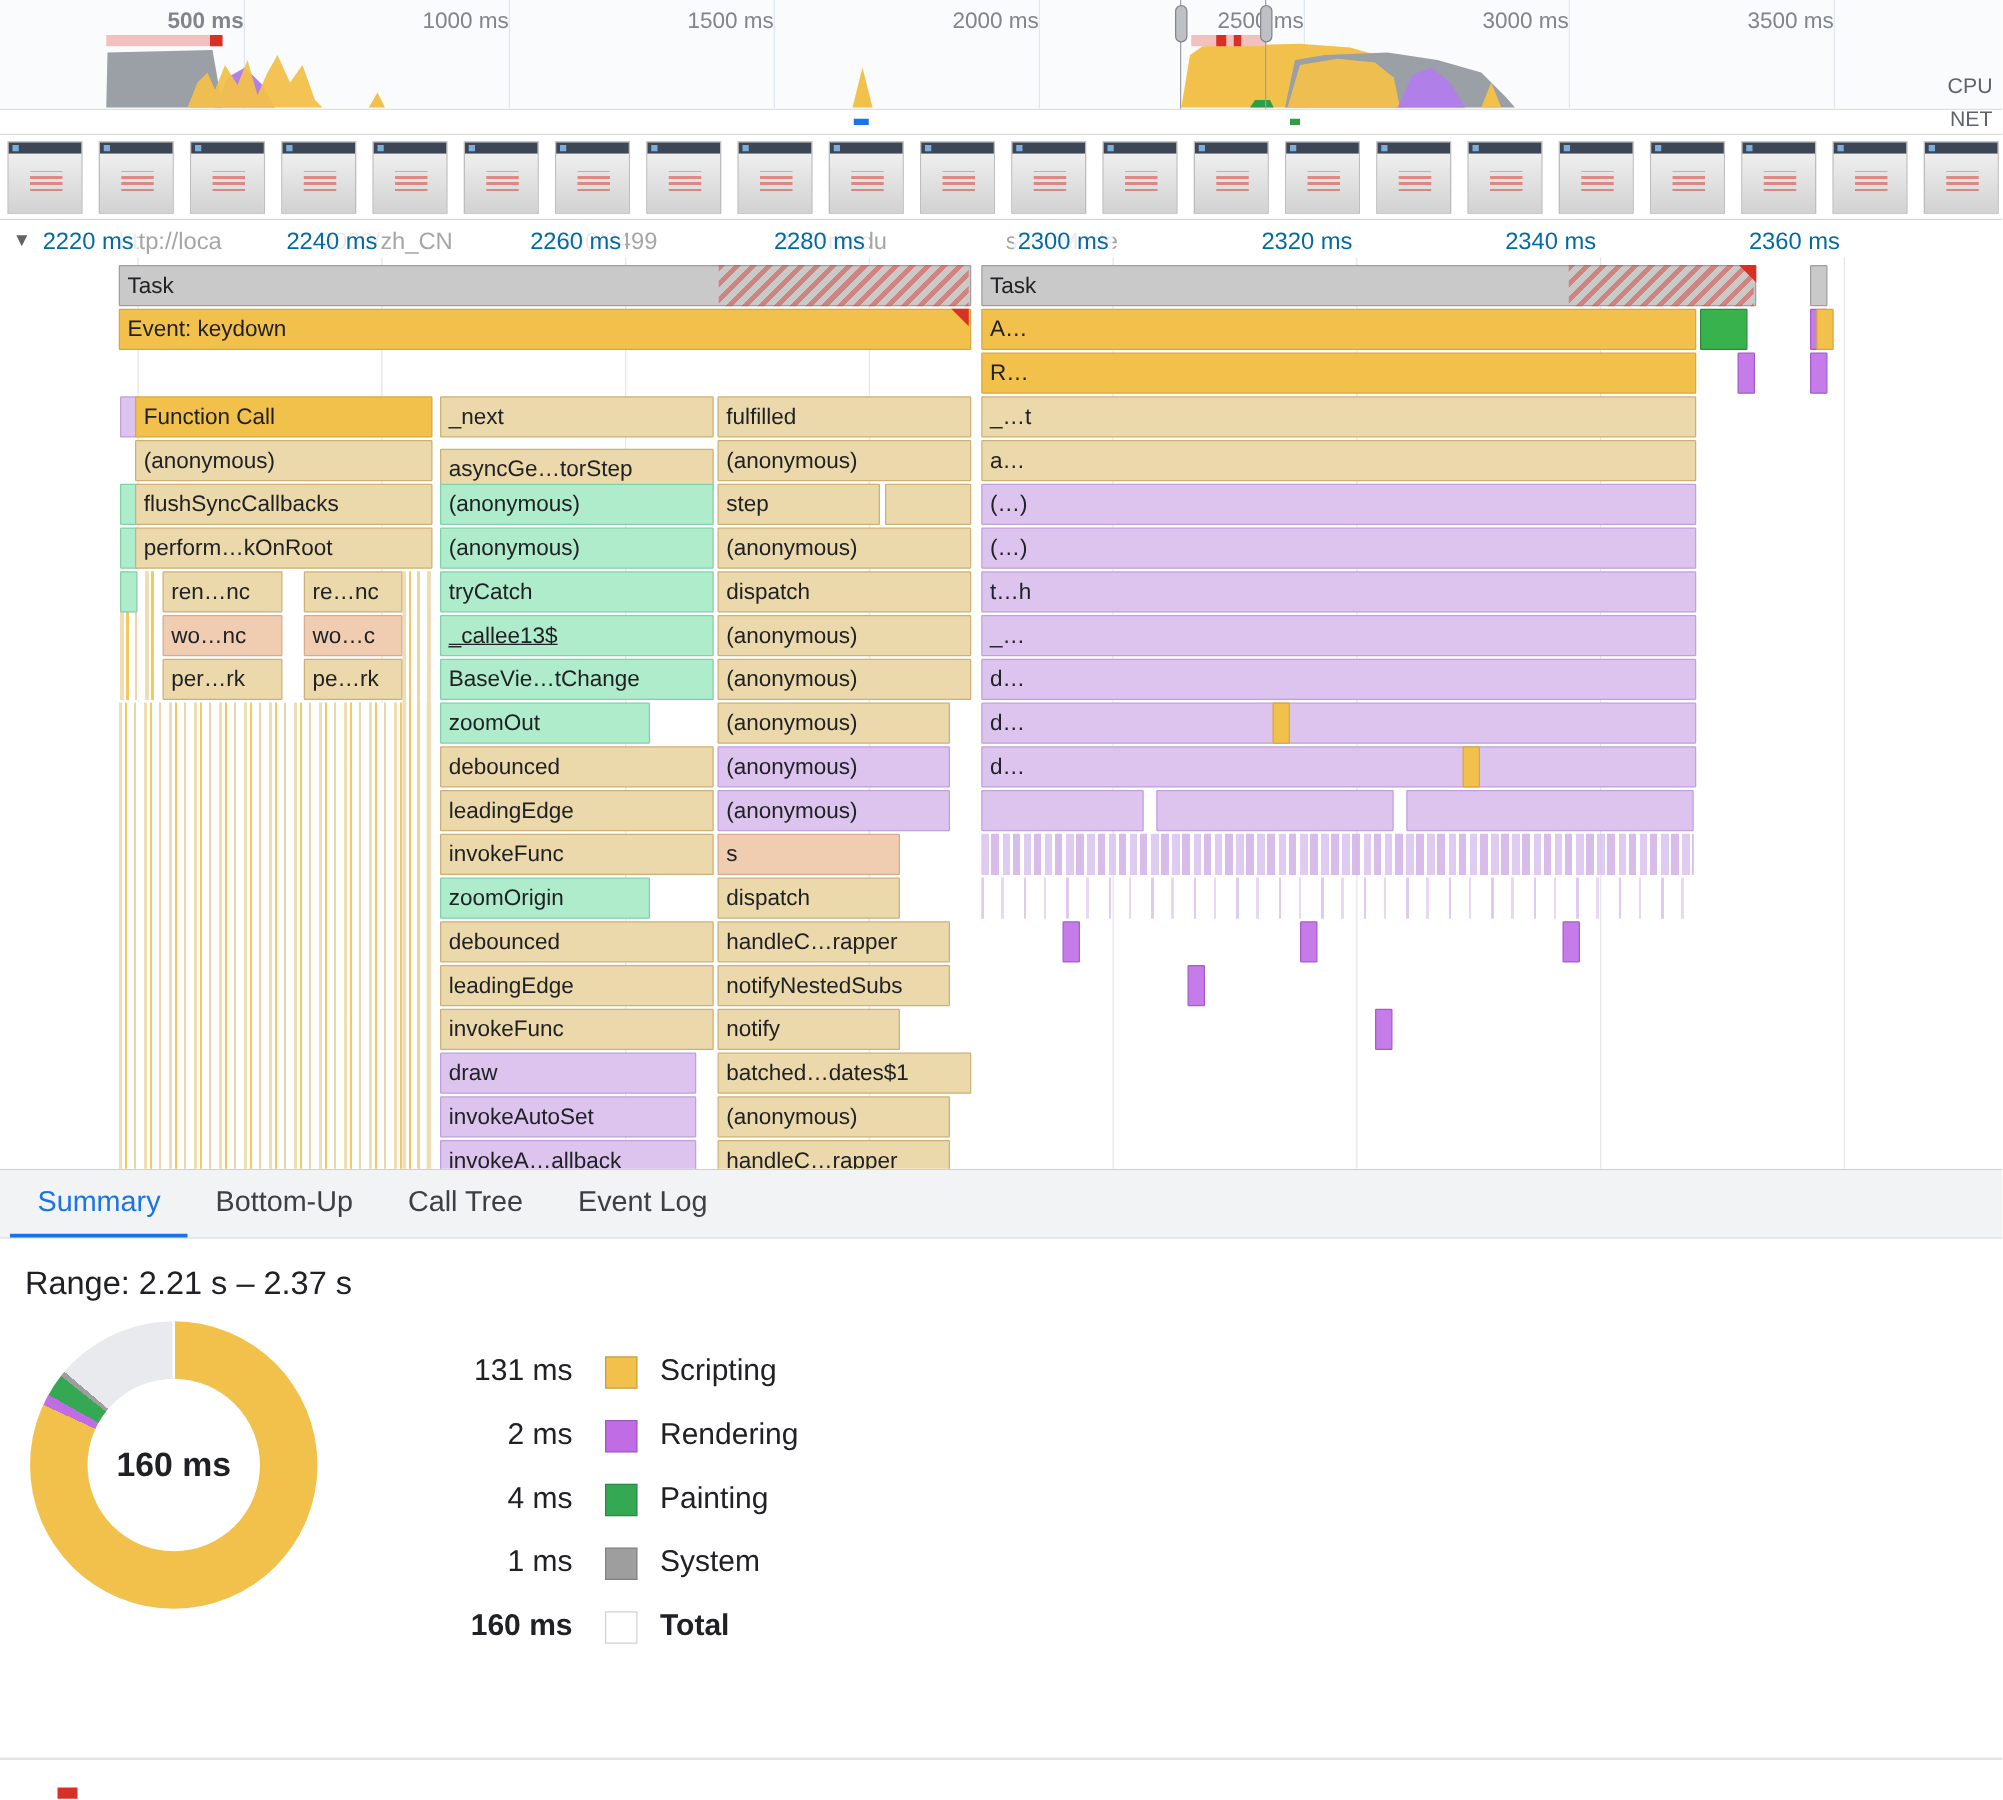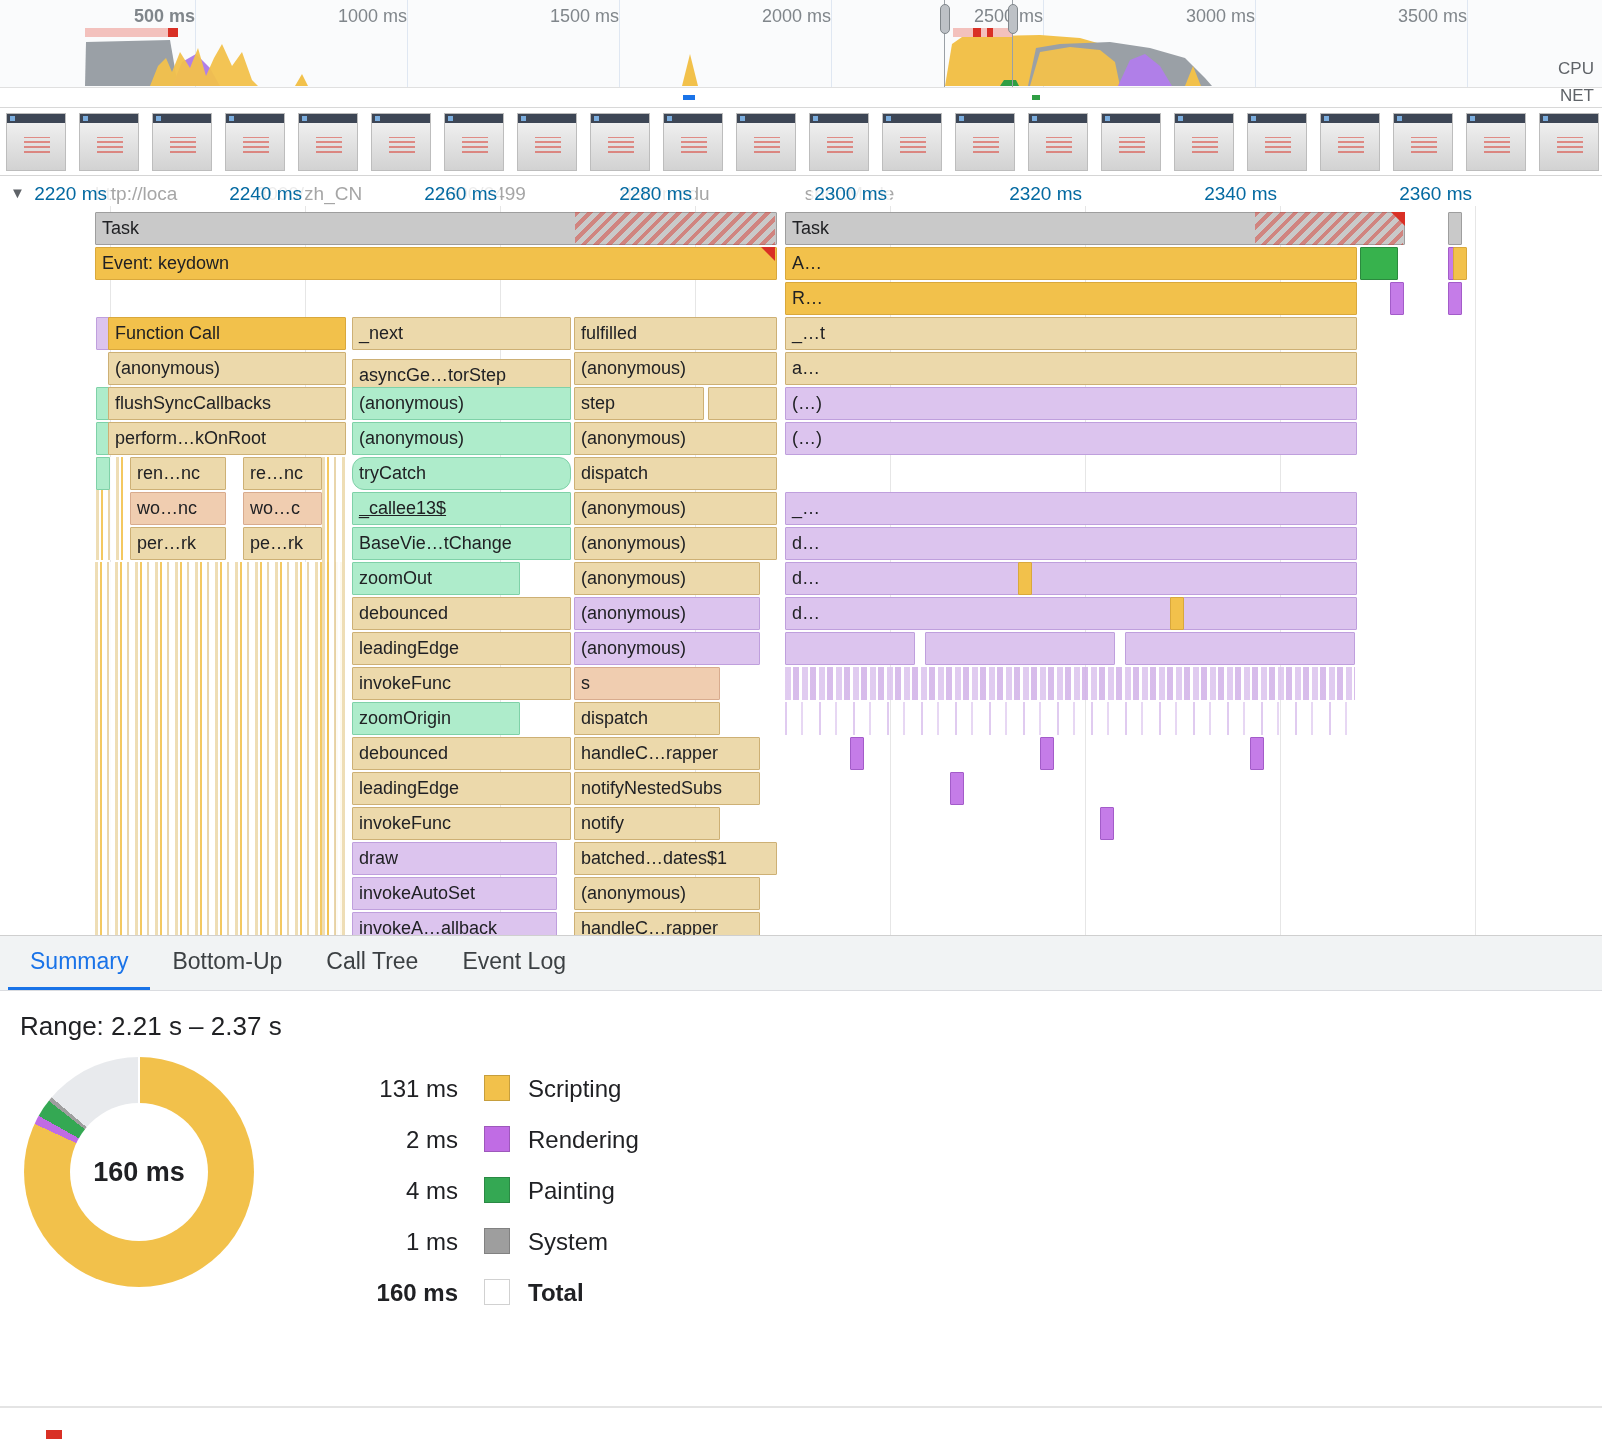--- a/index.html
+++ b/index.html
@@ -56,21 +56,21 @@
   .tab.active{color:#1a73e8;border-bottom-color:#1a73e8}
 
   
   .summary{position:relative;height:417px;background:#fff;border-bottom:2px solid #e4e4e4}
   .range{position:absolute;left:20px;top:20px;font-size:26px;color:#202124}
   .donut-wrap{position:absolute;left:24px;top:66px;width:230px;height:230px}
   .donut{width:230px;height:230px;border-radius:50%}
   .donut-notch{position:absolute;left:50%;top:0;width:2px;height:46px;background:#fff;transform:translateX(-50%)}
   .donut-hole{position:absolute;left:46px;top:46px;width:138px;height:138px;border-radius:50%;background:#fff;display:flex;align-items:center;justify-content:center;font-size:27px;font-weight:bold;color:#202124}
   .legend{position:absolute;left:372px;top:84px;display:flex;flex-direction:column;gap:15px}
-  .lrow{display:flex;align-items:flex-start;height:36px}
+  .lrow{display:flex;align-items:flex-end;height:36px}
   .lval{width:86px;text-align:right;font-size:24px;color:#202124;margin-right:26px}
   .lsw{width:26px;height:26px;border:1px solid rgba(0,0,0,.18);margin-right:18px}
   .llab{font-size:24px;color:#202124}
   .lrow.bold .lval,.lrow.bold .llab{font-weight:bold}
 
   .footer{position:relative;height:32px;background:#fff}
   .red-mark{position:absolute;left:46px;top:22px;width:16px;height:9px;background:#d93025;display:block}
 </style>
 </head>
 <body>
@@ -242,21 +242,21 @@
       <div class="bar" title="(anonymous)" style="left: 352px; width: 219px; top: 211px; background: rgb(174, 236, 203); border-color: rgb(127, 209, 168);">(anonymous)</div>
       <div class="bar" title="step" style="left: 574px; width: 130px; top: 211px; background: rgb(236, 217, 171); border-color: rgb(205, 176, 117);">step</div>
       <div class="bar" style="left: 708px; width: 69px; top: 211px; background: rgb(236, 217, 171); border-color: rgb(205, 176, 117);"></div>
       <div class="bar" style="left: 96px; width: 9px; top: 246px; background: rgb(174, 236, 203); border-color: rgb(127, 209, 168);"></div>
       <div class="bar" title="perform…kOnRoot" style="left: 108px; width: 238px; top: 246px; background: rgb(236, 217, 171); border-color: rgb(205, 176, 117);">perform…kOnRoot</div>
       <div class="bar" title="(anonymous)" style="left: 352px; width: 219px; top: 246px; background: rgb(174, 236, 203); border-color: rgb(127, 209, 168);">(anonymous)</div>
       <div class="bar" title="(anonymous)" style="left: 574px; width: 203px; top: 246px; background: rgb(236, 217, 171); border-color: rgb(205, 176, 117);">(anonymous)</div>
       <div class="bar" style="left: 96px; width: 7px; top: 281px; background: rgb(174, 236, 203); border-color: rgb(127, 209, 168);"></div>
       <div class="bar" title="ren…nc" style="left: 130px; width: 96px; top: 281px; background: rgb(236, 217, 171); border-color: rgb(205, 176, 117);">ren…nc</div>
       <div class="bar" title="re…nc" style="left: 243px; width: 79px; top: 281px; background: rgb(236, 217, 171); border-color: rgb(205, 176, 117);">re…nc</div>
-      <div class="bar" title="tryCatch" style="left: 352px; width: 219px; top: 281px; background: rgb(174, 236, 203); border-color: rgb(127, 209, 168); border-radius: 12px;">tryCatch</div>
+      <div class="bar" title="tryCatch" style="left: 352px; width: 219px; top: 281px; background: rgb(174, 236, 203); border-color: rgb(127, 209, 168);">tryCatch</div>
       <div class="bar" title="dispatch" style="left: 574px; width: 203px; top: 281px; background: rgb(236, 217, 171); border-color: rgb(205, 176, 117);">dispatch</div>
       <div class="bar" title="wo…nc" style="left: 130px; width: 96px; top: 316px; background: rgb(240, 205, 176); border-color: rgb(216, 171, 142);">wo…nc</div>
       <div class="bar" title="wo…c" style="left: 243px; width: 79px; top: 316px; background: rgb(240, 205, 176); border-color: rgb(216, 171, 142);">wo…c</div>
       <div class="bar" title="_callee13$" style="left: 352px; width: 219px; top: 316px; background: rgb(174, 236, 203); border-color: rgb(127, 209, 168); text-decoration: underline;">_callee13$</div>
       <div class="bar" title="(anonymous)" style="left: 574px; width: 203px; top: 316px; background: rgb(236, 217, 171); border-color: rgb(205, 176, 117);">(anonymous)</div>
       <div class="bar" title="per…rk" style="left: 130px; width: 96px; top: 351px; background: rgb(236, 217, 171); border-color: rgb(205, 176, 117);">per…rk</div>
       <div class="bar" title="pe…rk" style="left: 243px; width: 79px; top: 351px; background: rgb(236, 217, 171); border-color: rgb(205, 176, 117);">pe…rk</div>
       <div class="bar" title="BaseVie…tChange" style="left: 352px; width: 219px; top: 351px; background: rgb(174, 236, 203); border-color: rgb(127, 209, 168);">BaseVie…tChange</div>
       <div class="bar" title="(anonymous)" style="left: 574px; width: 203px; top: 351px; background: rgb(236, 217, 171); border-color: rgb(205, 176, 117);">(anonymous)</div>
       <div class="bar" title="zoomOut" style="left: 352px; width: 168px; top: 386px; background: rgb(174, 236, 203); border-color: rgb(127, 209, 168);">zoomOut</div>
@@ -282,20 +282,21 @@
       <div class="bar" title="invokeA…allback" style="left: 352px; width: 205px; top: 736px; background: rgb(220, 196, 238); border-color: rgb(191, 159, 221);">invokeA…allback</div>
       <div class="bar" title="handleC…rapper" style="left: 574px; width: 186px; top: 736px; background: rgb(236, 217, 171); border-color: rgb(205, 176, 117);">handleC…rapper</div>
       <div class="bar" title="Task" style="left: 785px; width: 620px; top: 36px; background: rgb(201, 201, 201); border-color: rgb(158, 158, 158);">Task</div>
       <div class="bar" title="A…" style="left: 785px; width: 572px; top: 71px; background: rgb(242, 193, 75); border-color: rgb(217, 168, 60);">A…</div>
       <div class="bar" style="left: 1360px; width: 38px; top: 71px; background: rgb(55, 178, 77); border-color: rgb(43, 138, 62);"></div>
       <div class="bar" title="R…" style="left: 785px; width: 572px; top: 106px; background: rgb(242, 193, 75); border-color: rgb(217, 168, 60);">R…</div>
       <div class="bar" title="_…t" style="left: 785px; width: 572px; top: 141px; background: rgb(236, 217, 171); border-color: rgb(205, 176, 117);">_…t</div>
       <div class="bar" title="a…" style="left: 785px; width: 572px; top: 176px; background: rgb(236, 217, 171); border-color: rgb(205, 176, 117);">a…</div>
       <div class="bar" title="(…)" style="left: 785px; width: 572px; top: 211px; background: rgb(220, 196, 238); border-color: rgb(191, 159, 221);">(…)</div>
       <div class="bar" title="(…)" style="left: 785px; width: 572px; top: 246px; background: rgb(220, 196, 238); border-color: rgb(191, 159, 221);">(…)</div>
+      <div class="bar" title="t…h" style="left: 785px; width: 572px; top: 281px; background: rgb(220, 196, 238); border-color: rgb(191, 159, 221);">t…h</div>
       <div class="bar" title="_…" style="left: 785px; width: 572px; top: 316px; background: rgb(220, 196, 238); border-color: rgb(191, 159, 221);">_…</div>
       <div class="bar" title="d…" style="left: 785px; width: 572px; top: 351px; background: rgb(220, 196, 238); border-color: rgb(191, 159, 221);">d…</div>
       <div class="bar" title="d…" style="left: 785px; width: 572px; top: 386px; background: rgb(220, 196, 238); border-color: rgb(191, 159, 221);">d…</div>
       <div class="bar" title="d…" style="left: 785px; width: 572px; top: 421px; background: rgb(220, 196, 238); border-color: rgb(191, 159, 221);">d…</div>
       <div class="bar" style="left: 785px; width: 130px; top: 456px; background: rgb(220, 196, 238); border-color: rgb(191, 159, 221);"></div>
       <div class="bar" style="left: 925px; width: 190px; top: 456px; background: rgb(220, 196, 238); border-color: rgb(191, 159, 221);"></div>
       <div class="bar" style="left: 1125px; width: 230px; top: 456px; background: rgb(220, 196, 238); border-color: rgb(191, 159, 221);"></div>
       <div class="bar" style="left: 1018px; width: 3px; top: 386px; background: rgb(242, 193, 75); border-color: rgb(217, 168, 60);"></div>
       <div class="bar" style="left: 1170px; width: 3px; top: 421px; background: rgb(242, 193, 75); border-color: rgb(217, 168, 60);"></div>
       <div class="bar" style="left: 1448px; width: 8px; top: 36px; background: rgb(201, 201, 201); border-color: rgb(158, 158, 158);"></div>

